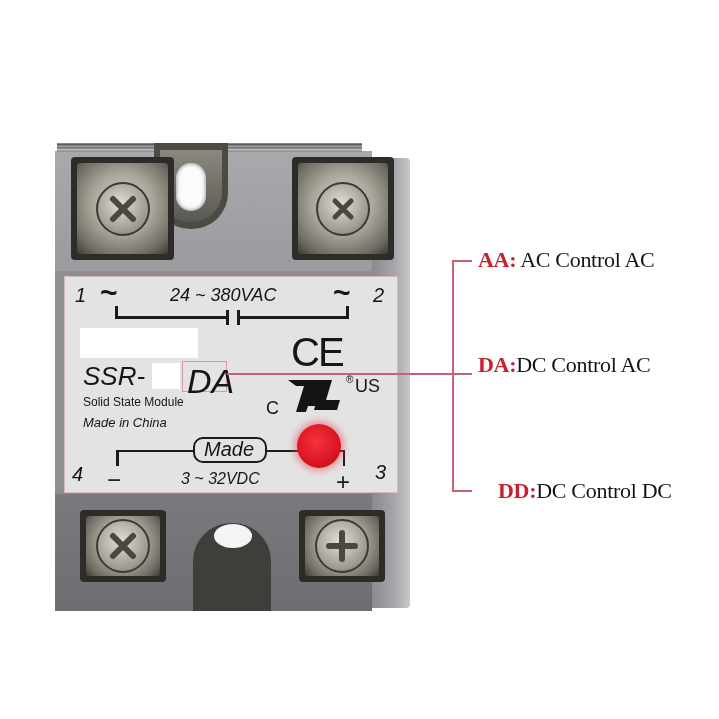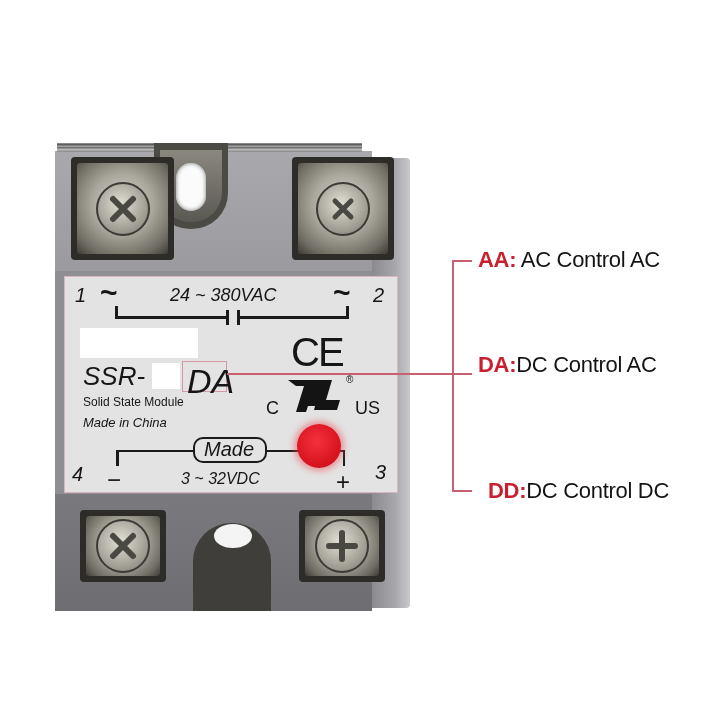--- a/index.html
+++ b/index.html
@@ -51,21 +51,21 @@
   .model-box { left:182px; top:361px; width:45px; height:31px; border:1.5px solid #d39aa4; box-sizing:border-box; }
 
   .led { left:297px; top:424px; width:44px; height:44px; border-radius:50%;
     background:radial-gradient(circle at 45% 40%, #f5323c, #d5111e 70%, #b50813);
     box-shadow:0 0 6px 3px rgba(235,80,90,0.55); }
 
   .input-pill { left:193px; top:437px; width:74px; height:26px; border:2px solid #1a1a1a; border-radius:10px; box-sizing:border-box; }
 
   
   .leg-line { position:absolute; background:#c76070; }
-  .legend-item { position:absolute; font-size:22px; color:#141414; white-space:nowrap; font-family:Liberation Sans, sans-serif; letter-spacing:-0.3px; }
+  .legend-item { position:absolute; font-size:22px; color:#141414; white-space:nowrap; font-family:Liberation Serif, serif; letter-spacing:-0.3px; }
   .legend-code { color:#c8202f; font-weight:bold; }
 </style>
 </head>
 <body>
 
 <div class="abs side"></div>
 <div class="abs body"></div>
 <div class="abs body-top"></div>
 <div class="abs body-bottom"></div>
 <div class="abs heatsink"></div>
@@ -136,21 +136,21 @@
 
 <span class="txt" style="left:83px;top:395px;font-size:12px;font-style:normal;">Solid State Module</span>
 <span class="txt" style="left:83px;top:415px;font-size:13px;">Made in China</span>
 
 <span class="txt" style="left:266px;top:398px;font-size:18px;font-style:normal;">C</span>
 <svg class="abs" style="left:282px;top:376px;" width="72" height="40" viewBox="0 0 72 40">
   <path d="M6 4 H40 Q48 4 46 12 L42 24 Q40 30 34 30 H26 L24 36 H14 L22 10 H14 Z" fill="#141414"></path>
   <path d="M40 4 H50 L44 24 H58 L55 34 H32 Z" fill="#141414"></path>
 </svg>
 <span class="txt" style="left:346px;top:374px;font-size:10px;font-style:normal;font-weight:normal;">®</span>
-<span class="txt" style="left:355px;top:398px;font-size:18px;font-style:normal;">US</span>
+<span class="txt" style="left:355px;top:376px;font-size:18px;font-style:normal;">US</span>
 
 <div class="line" style="left:116px;top:451px;width:3px;height:15px;"></div>
 <div class="line" style="left:116px;top:450px;width:78px;height:2px;"></div>
 <div class="line" style="left:266px;top:450px;width:78px;height:2px;"></div>
 <div class="line" style="left:343px;top:450px;width:2px;height:16px;"></div>
 <div class="abs input-pill"></div>
 <span class="txt" style="left:204px;top:438px;font-size:20px;font-weight:normal;">Made</span>
 
 <div class="abs led"></div>
 
@@ -165,15 +165,15 @@
 <div class="leg-line" style="left:452px;top:260px;width:20px;height:2px;"></div>
 <div class="leg-line" style="left:452px;top:373px;width:20px;height:2px;"></div>
 <div class="leg-line" style="left:452px;top:490px;width:20px;height:2px;"></div>
 
 <div class="legend-item" style="left:478px;top:247px;">
   <span class="legend-code">AA:</span><span> AC Control AC</span>
 </div>
 <div class="legend-item" style="left:478px;top:352px;">
   <span class="legend-code">DA:</span><span>DC Control AC</span>
 </div>
-<div class="legend-item" style="left:488px;top:478px;">
+<div class="legend-item" style="left:498px;top:478px;">
   <span class="legend-code">DD:</span><span>DC Control DC</span>
 </div>
 
 </body></html>

